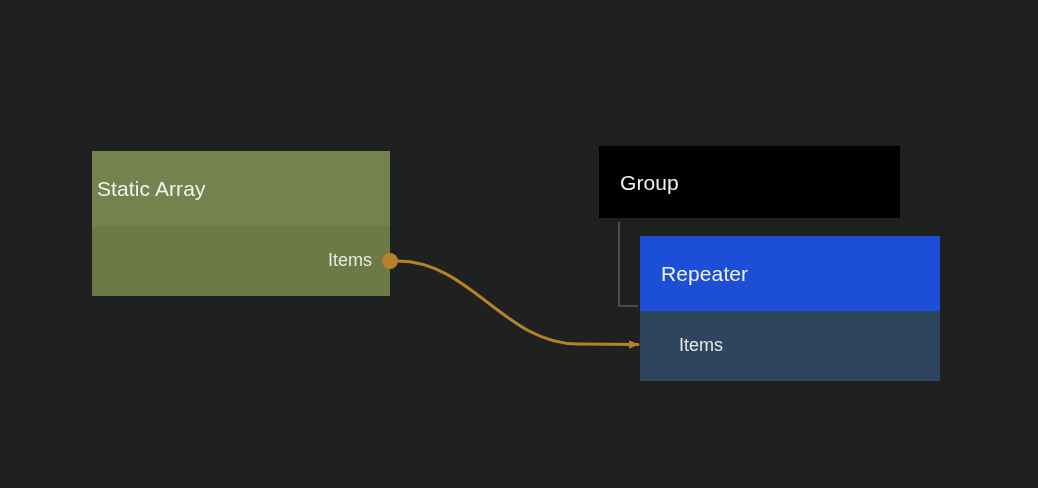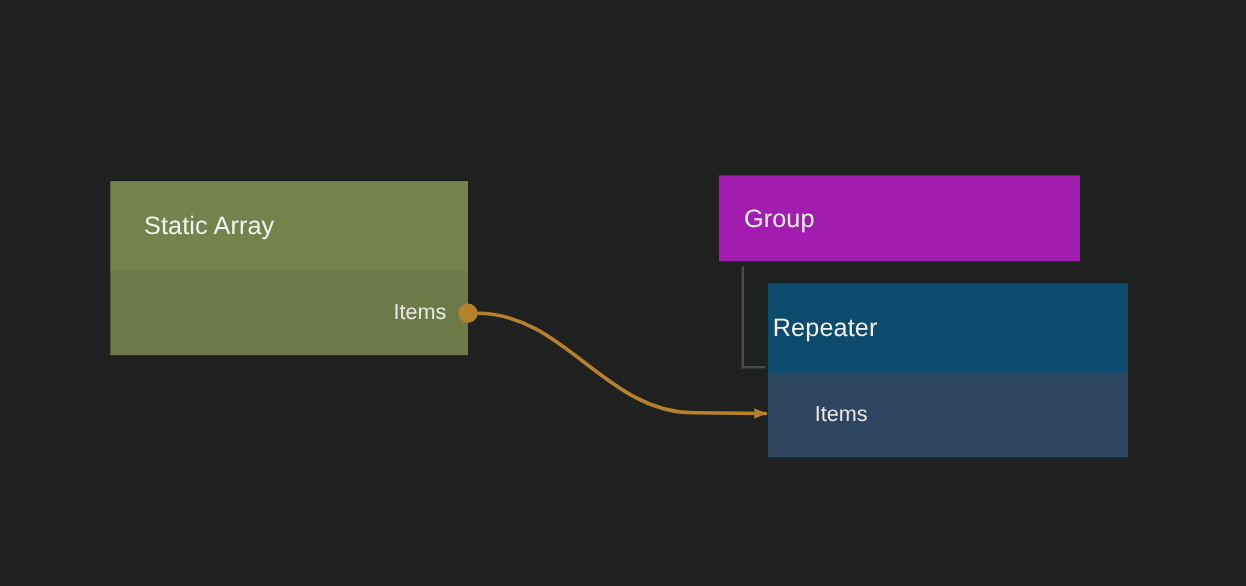--- a/index.html
+++ b/index.html
@@ -77,53 +77,53 @@
   #node-static-array {
     left: 92px;
     top: 151px;
     width: 298px;
     height: 145px;
     background: #6d7a48;
   }
   #node-static-array .node-header {
     height: 75px;
     background: #75824d;
-    padding-left: 28px;
+    padding-left: 5px;
   }
   #node-static-array .port-row.output {
     margin-top: 17px;
     padding-right: 18px;
   }
 
   
   #node-group {
     left: 599px;
     top: 146px;
     width: 301px;
     height: 72px;
     background: #35506e;
   }
   #node-group .node-header {
     height: 72px;
-    background: #a21caf;
+    background: #000000;
     padding-left: 21px;
   }
 
   
   #node-repeater {
     left: 640px;
     top: 236px;
     width: 300px;
     height: 145px;
     background: #2e4560;
   }
   #node-repeater .node-header {
     height: 75px;
-    background: #0c4a6e;
-    padding-left: 4px;
+    background: #1d4ed8;
+    padding-left: 21px;
   }
   #node-repeater .port-row.input {
     margin-top: 17px;
     padding-left: 19px;
   }
 
   
   #hierarchy-bracket {
     position: absolute;
     left: 618px;

